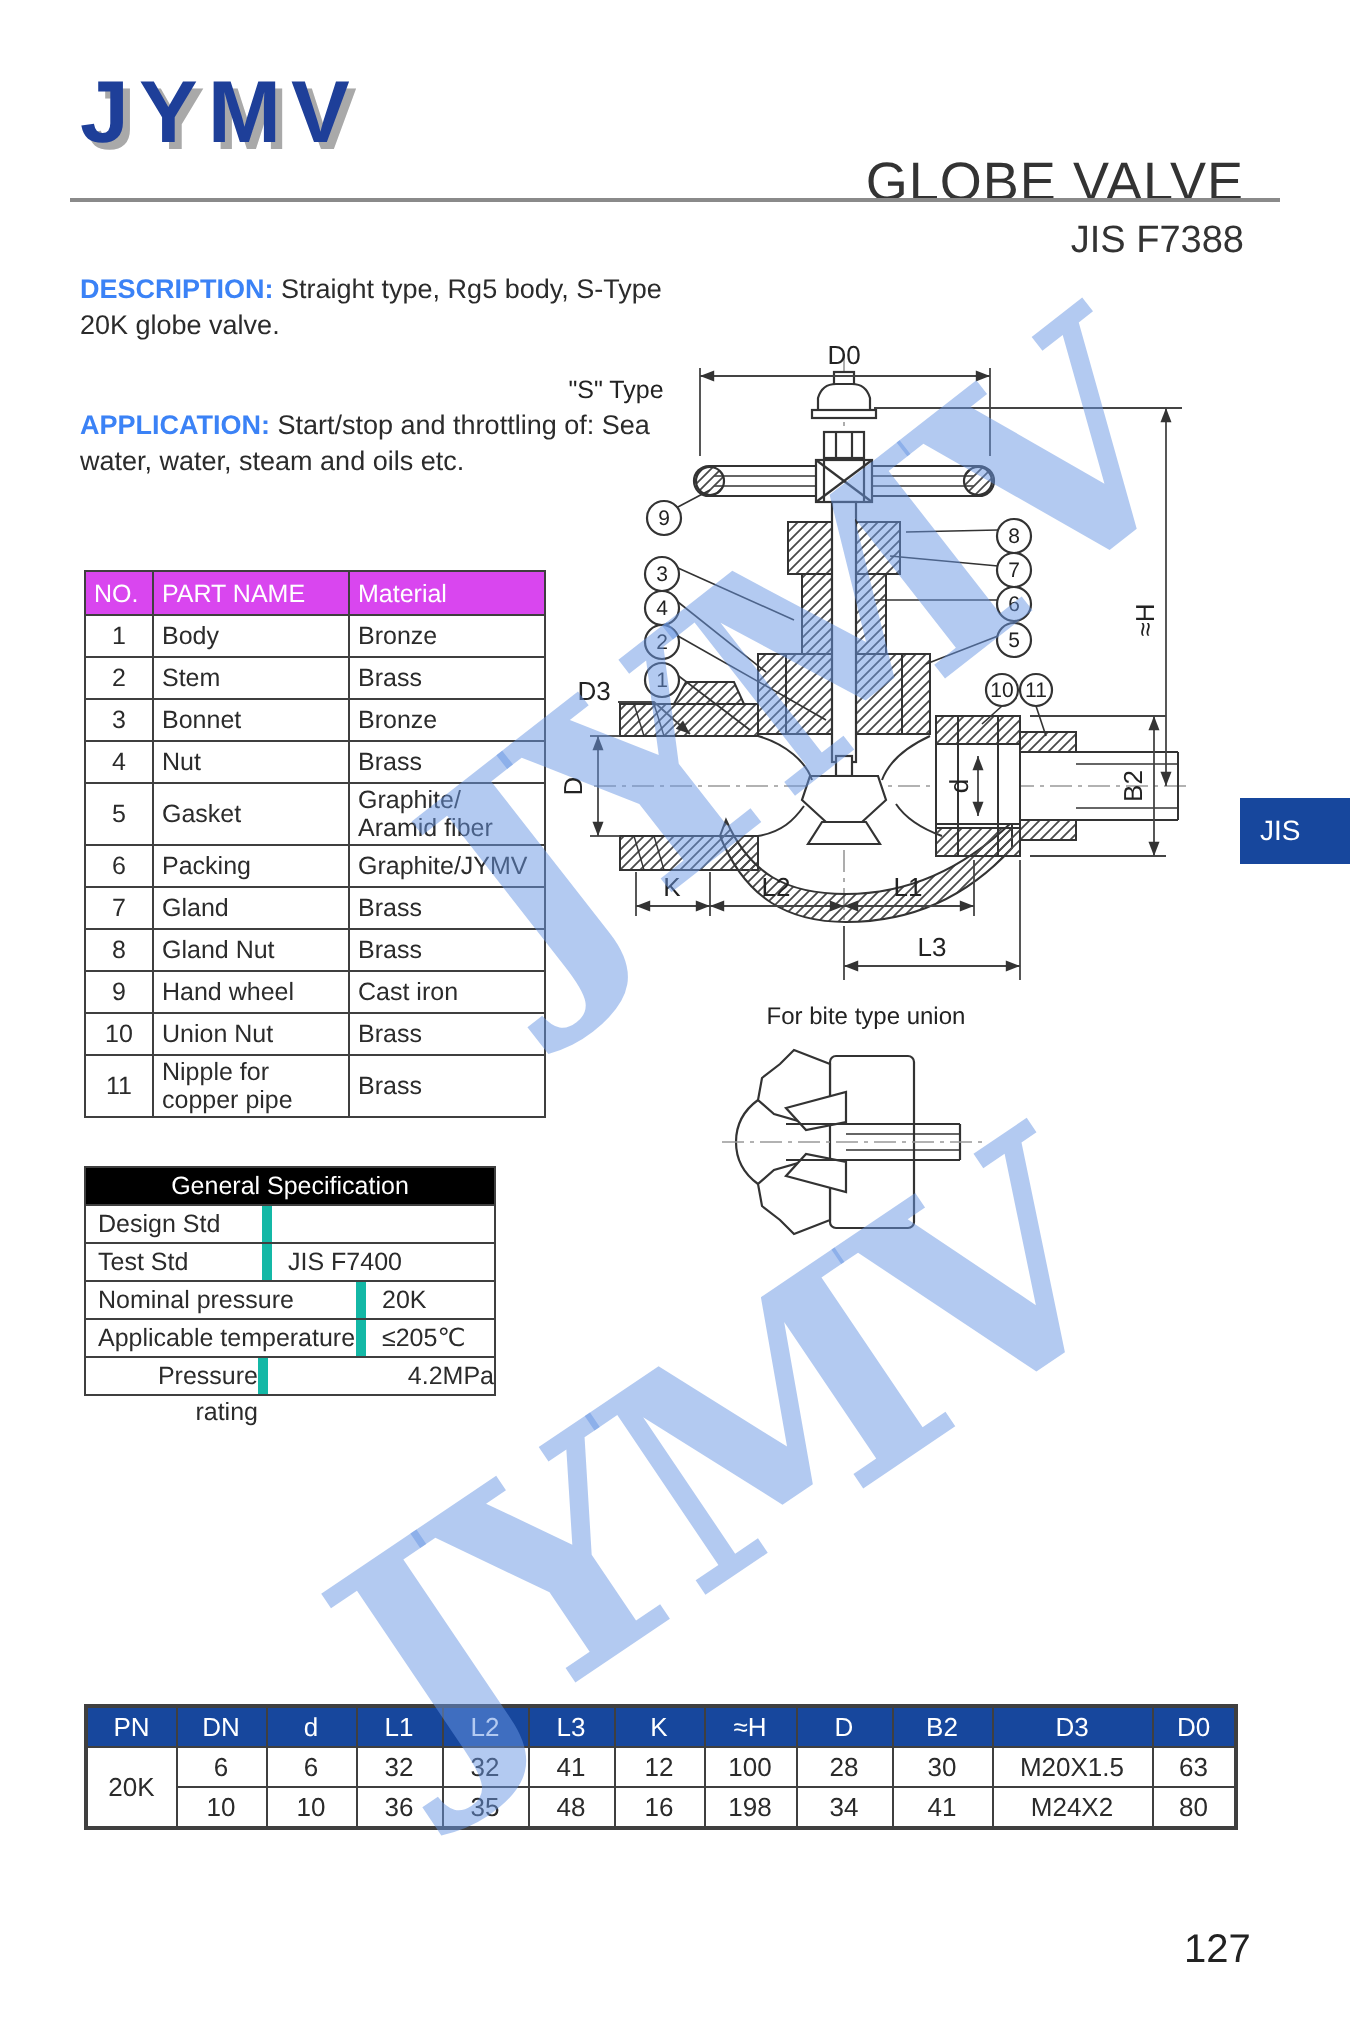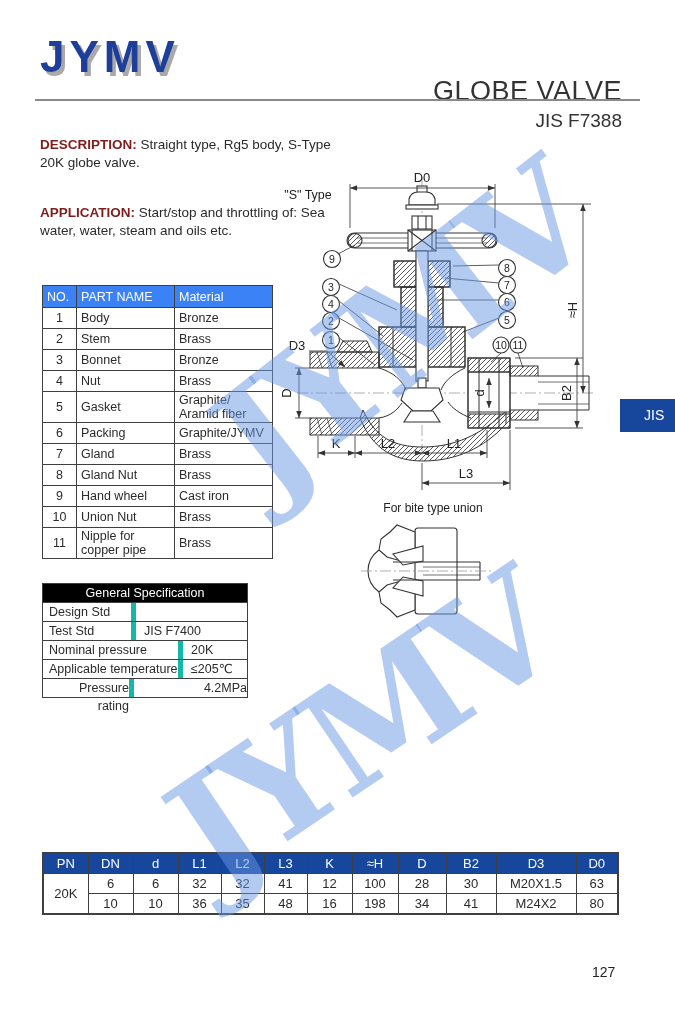--- a/index.html
+++ b/index.html
@@ -7,29 +7,29 @@
         font-family:"Liberation Sans","DejaVu Sans",sans-serif;color:#2b2b2b;margin:0 auto;}
   
   .logo{position:absolute;left:40px;top:32px;font-size:44px;font-weight:bold;
         color:#1E3F99;letter-spacing:5px;text-shadow:3.5px 3.5px 0 #a9a9a9;}
   .titleblock{position:absolute;left:300px;top:30px;width:322px;text-align:right;}
   .title{font-size:27px;color:#333;letter-spacing:0.5px;margin-top:46px;}
   .subtitle{font-size:19px;color:#333;margin-top:3px;}
   .rule{position:absolute;left:35px;top:99px;width:605px;height:2px;background:#8a8a8a;}
   
   .para{position:absolute;left:40px;font-size:13.5px;line-height:1.32;color:#2b2b2b;}
-  .para b{color:#7f1d1d;}
+  .para b{color:#3b82f6;}
   #desc{top:136px;width:292px;}
   #appl{top:204px;width:300px;}
   
   table{border-collapse:collapse;}
   .ptable{position:absolute;left:42px;top:285px;width:203px;table-layout:fixed;
           font-size:12.5px;}
   .ptable th,.ptable td{border:1px solid #3f3f3f;padding:1px 4px;vertical-align:middle;}
-  .ptable th{background:#3b82f6;color:#fff;font-weight:normal;text-align:left;height:19px;}
+  .ptable th{background:#d946ef;color:#fff;font-weight:normal;text-align:left;height:19px;}
   .ptable td{height:18px;}
   .c-no{width:25px;text-align:center;}
   .c-name{width:89px;text-align:left;}
   .c-mat{width:89px;text-align:left;}
   
   .gspec{position:absolute;left:42px;top:583px;width:204px;font-size:12.5px;
          border:1px solid #3f3f3f;}
   .gs-title{background:#000000;color:#fff;text-align:center;height:18px;line-height:18px;
             border-bottom:1px solid #3f3f3f;}
   .gs-row{display:flex;border-bottom:1px solid #3f3f3f;height:18px;line-height:18px;}
@@ -39,22 +39,22 @@
   .w1 .gs-label{width:93px;} .w2 .gs-label{width:140px;} .w3 .gs-label{width:91px;}
   
   .dtable{position:absolute;left:42px;top:852px;width:575px;table-layout:fixed;
           font-size:13px;border:2px solid #3f3f3f;}
   .dtable th,.dtable td{border:1px solid #3f3f3f;text-align:center;padding:0;height:19px;}
   .dtable th{background:#17479D;color:#fff;font-weight:normal;}
   
   .diagram{position:absolute;left:275px;top:160px;}
   
   .jistab{position:absolute;left:620px;top:399px;width:55px;height:33px;background:#17479D;
-          color:#fff;font-size:14px;line-height:33px;padding-left:24px;box-sizing:border-box;}
-  .pagenum{position:absolute;left:592px;top:964px;font-size:14px;color:#222;}
+          color:#fff;font-size:14px;line-height:33px;padding-left:10px;box-sizing:border-box;}
+  .pagenum{position:absolute;left:592px;top:964px;font-size:20px;color:#222;}
   
   .wm{position:absolute;font-family:"DejaVu Serif","Liberation Serif",serif;font-weight:bold;
       font-size:148px;letter-spacing:-8px;color:rgba(104,150,227,0.5);
       pointer-events:none;z-index:40;white-space:nowrap;line-height:1;}
   #wm1{left:190px;top:255px;transform:rotate(-38deg);transform-origin:50% 50%;}
   #wm2{left:150px;top:655px;transform:rotate(-34deg);transform-origin:50% 50%;}
   svg text{font-family:"Liberation Sans","DejaVu Sans",sans-serif;fill:#222;}
 </style>
 </head>
 <body>

